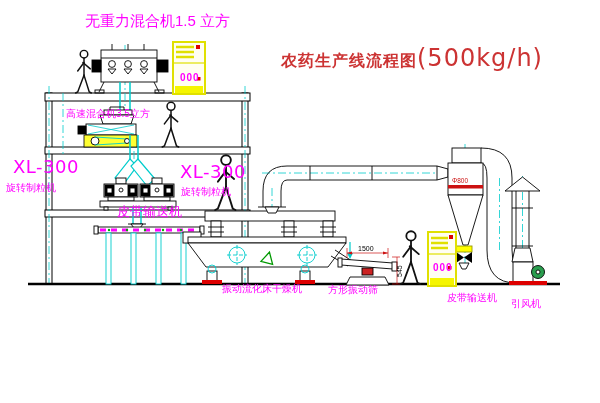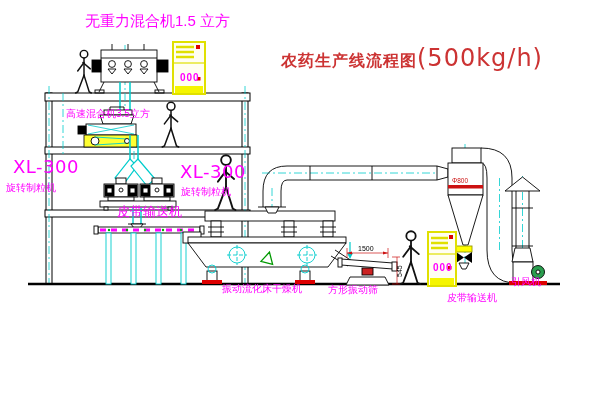--- a/index.html
+++ b/index.html
@@ -297,21 +297,21 @@
   <div class="lbl model" style="left:180px;top:163px;">XL-300</div>
   <div class="lbl sm" style="left:181px;top:187px;">旋转制粒机</div>
 
   <div class="lbl xs" style="left:117px;top:205px;">皮带输送机</div>
 
   <div class="lbl sm" style="left:222px;top:284px;text-align:right;">振动流化床干燥机</div>
 
   <div class="lbl sm" style="left:328px;top:285px;">方形振动筛</div>
 
   <div class="lbl sm" style="left:447px;top:293px;">皮带输送机</div>
-  <div class="lbl sm" style="left:511px;top:277px;">引风机</div>
+  <div class="lbl sm" style="left:511px;top:299px;">引风机</div>
 
   <div class="dim" style="left:358px;top:245px;">1500</div>
   <div class="dim rot" style="left:396px;top:277px;">545</div>
   <div class="dim red" style="left:452px;top:178px;font-size:6.5px;">Φ800</div>
 
   <div class="cab-disp" style="left:180px;top:73px;">000</div>
   <div class="cab-disp" style="left:433px;top:263px;">000</div>
 
 </div>
 

